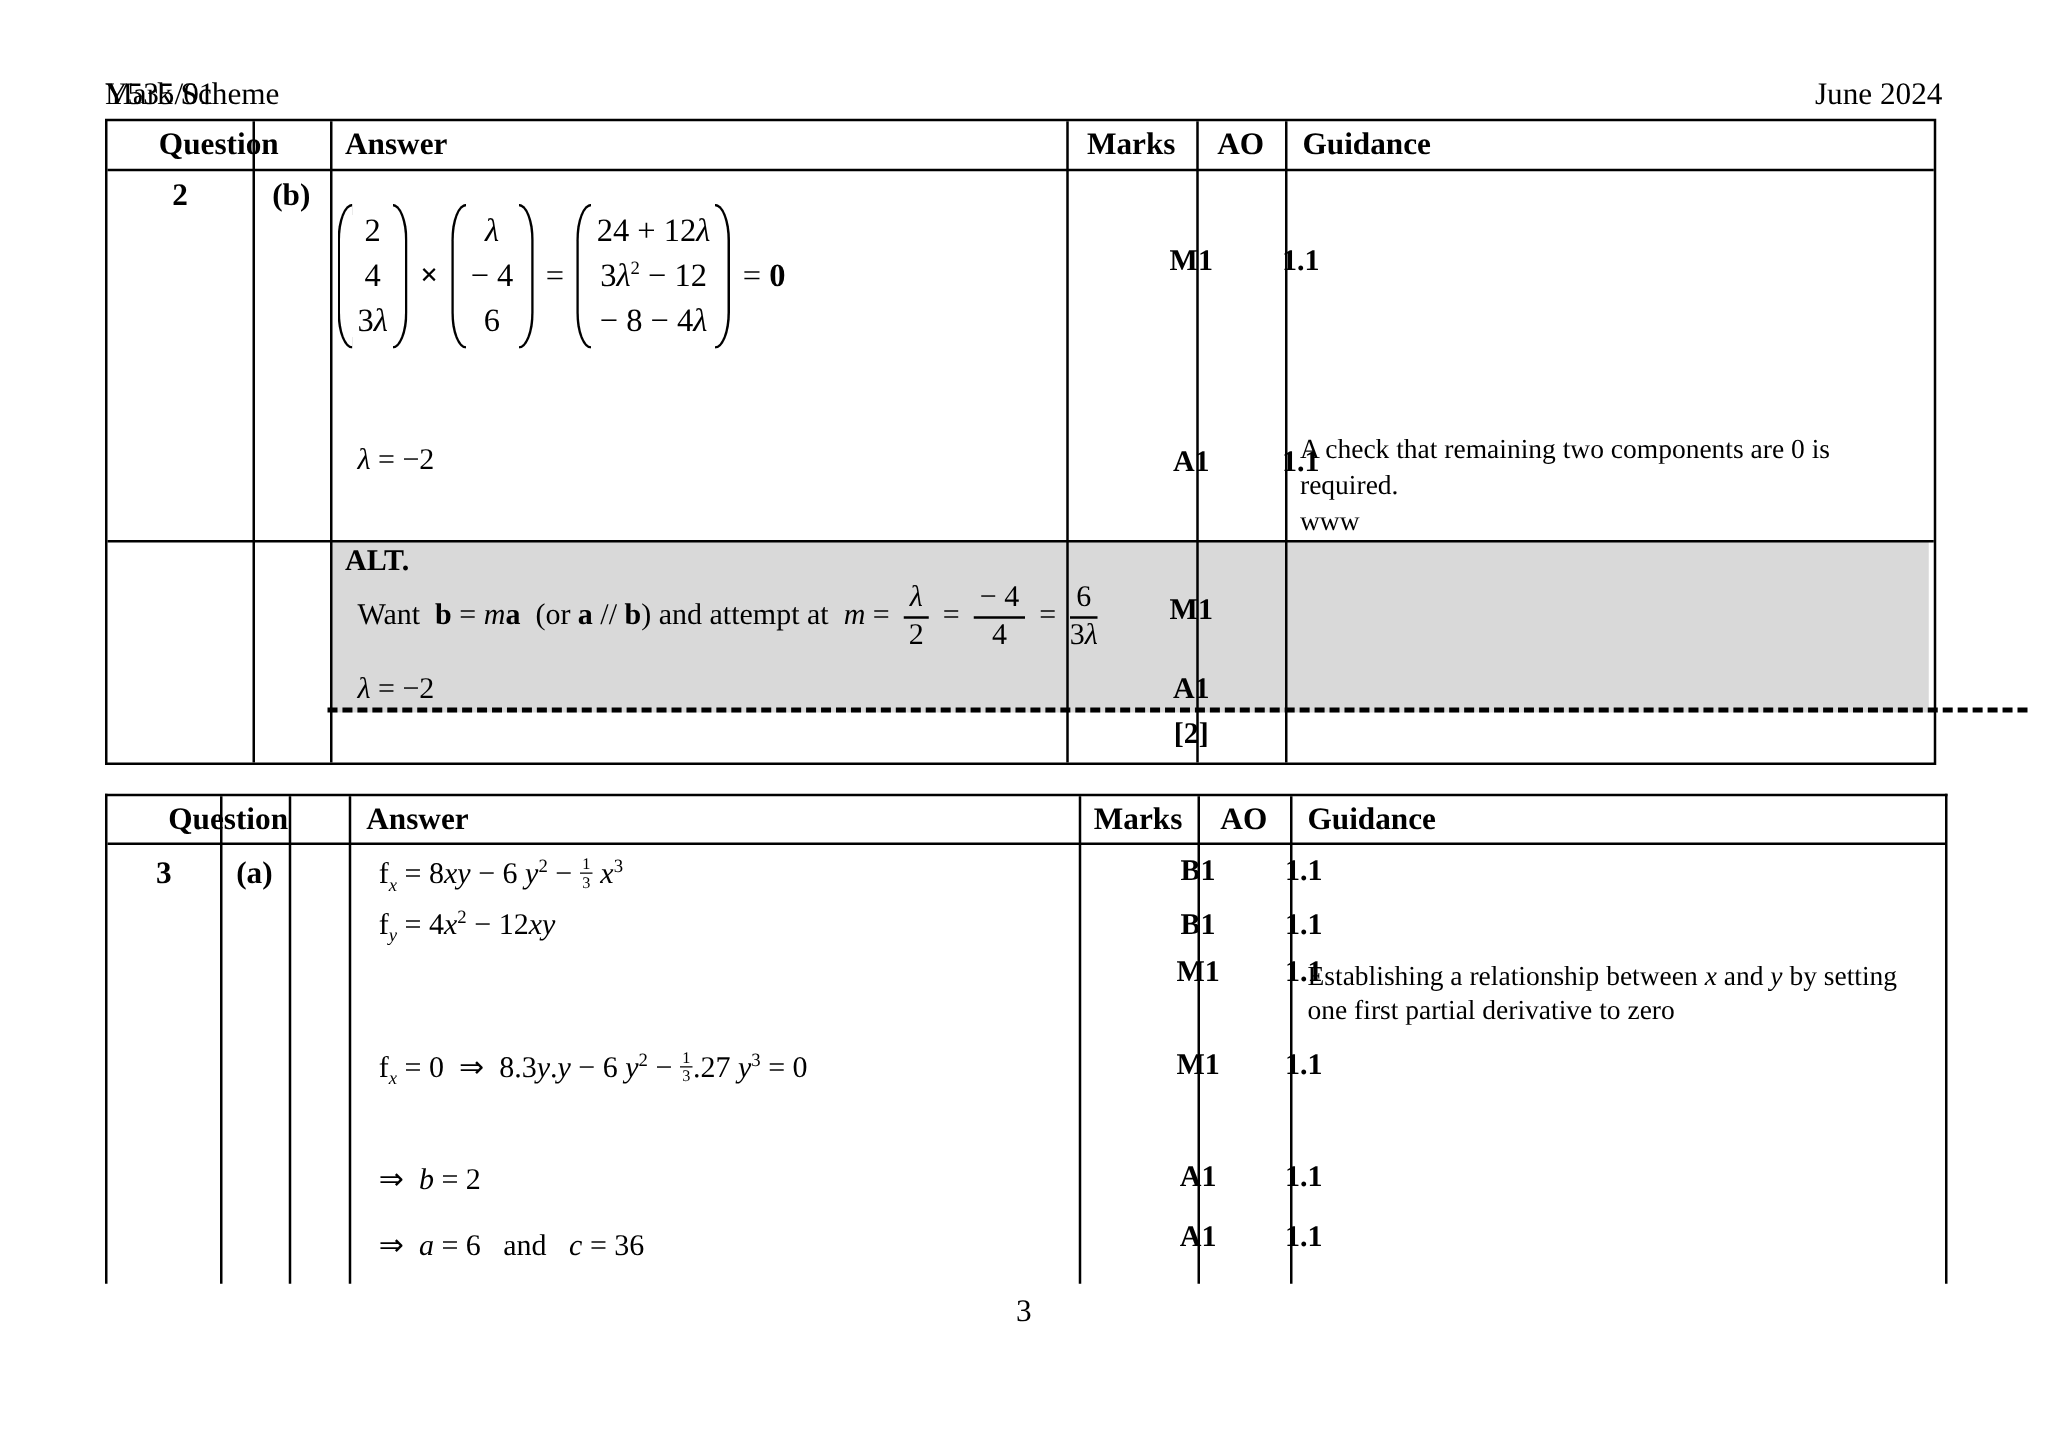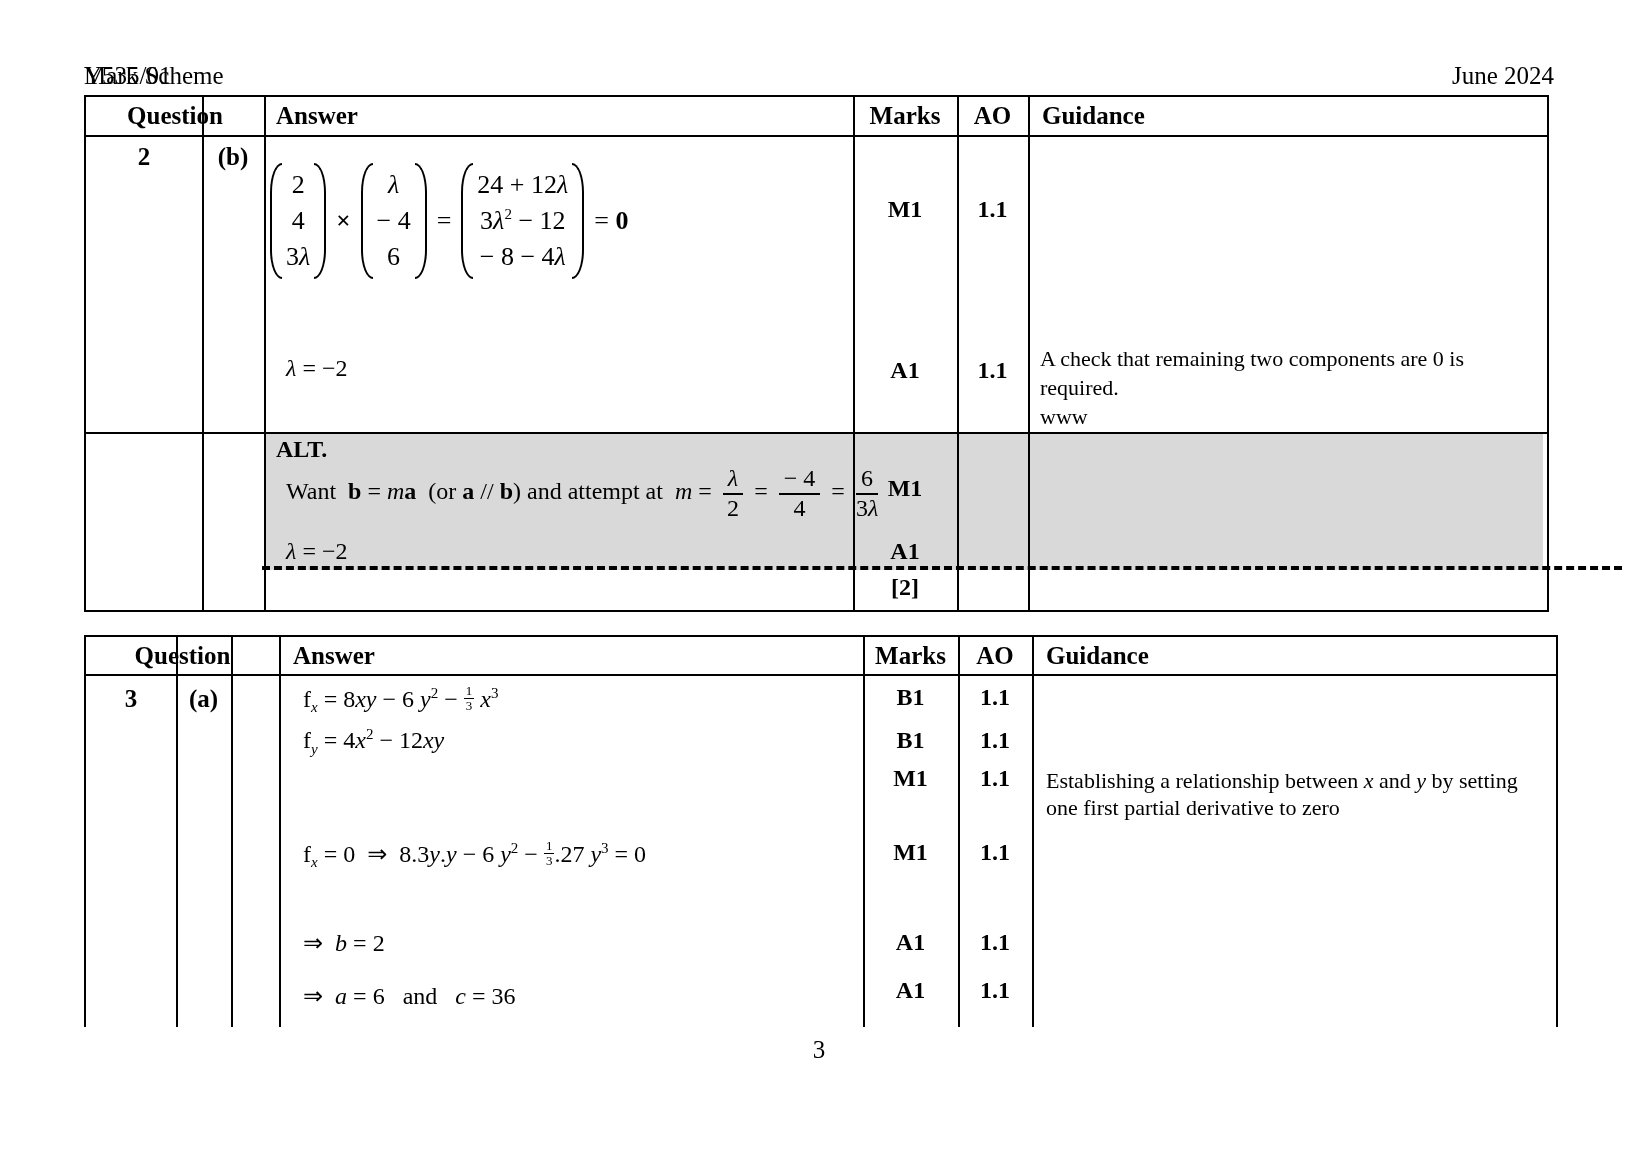--- a/index.html
+++ b/index.html
@@ -17,21 +17,21 @@
   .t1{left:84px;top:95px;width:1461px;height:513px;border:2px solid #000;}
   .t2{left:84px;top:635px;width:1470px;height:390px;border:2px solid #000;border-bottom:none;}
   .v{position:absolute;top:0;bottom:0;width:2px;background:#000;}
   .hline{position:absolute;left:0;right:0;height:2px;background:#000;}
   .shade{position:absolute;background:#d9d9d9;}
   .hcell{position:absolute;top:0;height:38px;display:flex;align-items:center;font-weight:bold;font-size:25px;}
   .hcell.t2h{height:37px;}
   .center{justify-content:center;text-align:right;}
   .qlabel{position:absolute;font-weight:bold;font-size:25px;text-align:center;}
   .math{font-size:24px;white-space:nowrap;margin-left:10px;}
-  .mark{position:absolute;font-weight:bold;font-size:24px;text-align:center;}
+  .mark{position:absolute;font-weight:bold;font-size:24px;text-align:center;padding-left:48px;}
   .guid{position:absolute;font-size:22px;line-height:29px;}
   .guid2{line-height:27px;}
   
   .mat-eq{position:absolute;display:flex;align-items:center;gap:10px;font-size:26px;}
   .mat{position:relative;padding:4px 16px;text-align:center;line-height:36px;font-size:26px;}
   .mat::before{content:"";position:absolute;left:0;top:0;bottom:0;width:10px;
        border:2px solid #000;border-right:none;
        border-top-left-radius:14px 34px;border-bottom-left-radius:14px 34px;}
   .mat::after{content:"";position:absolute;right:0;top:0;bottom:0;width:10px;
        border:2px solid #000;border-left:none;

